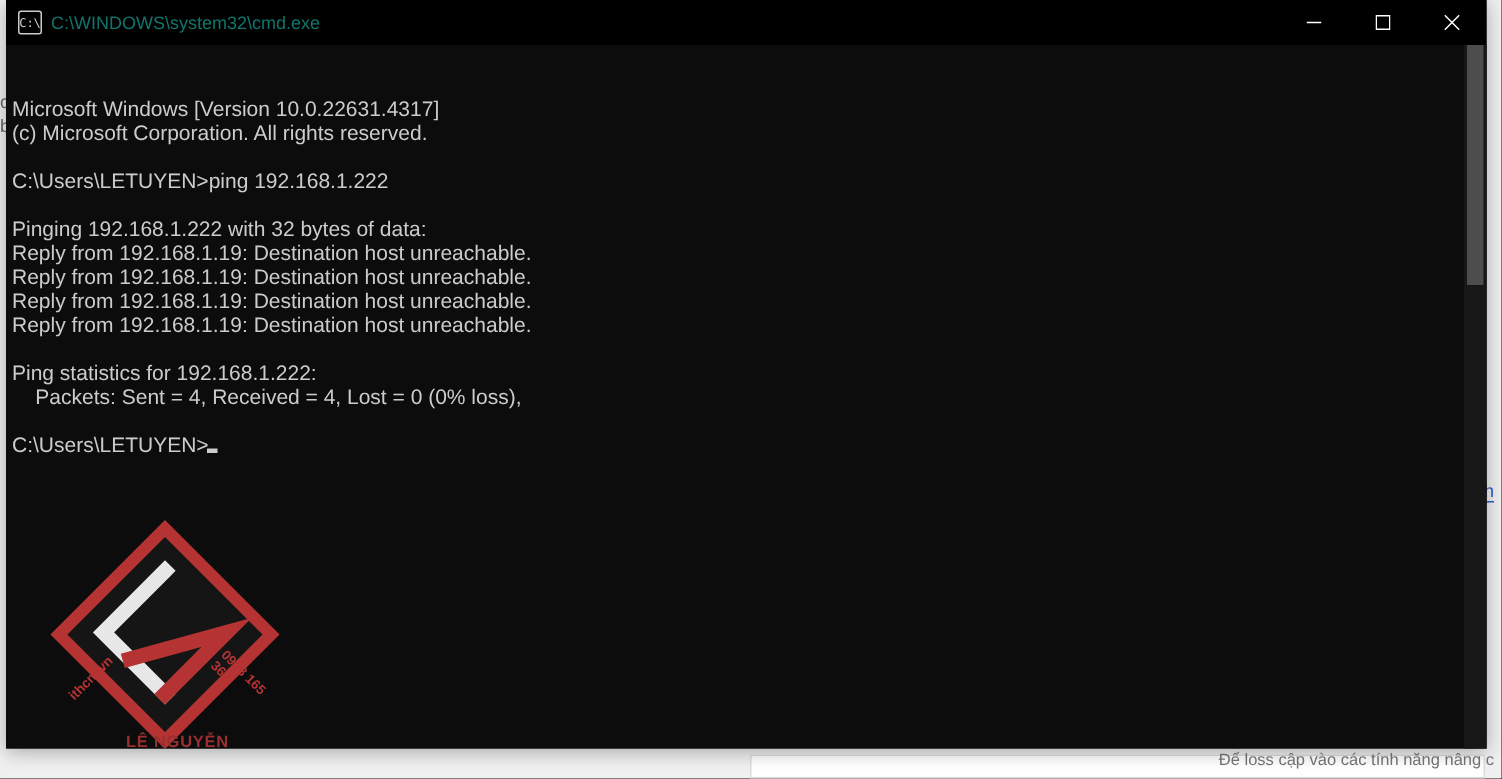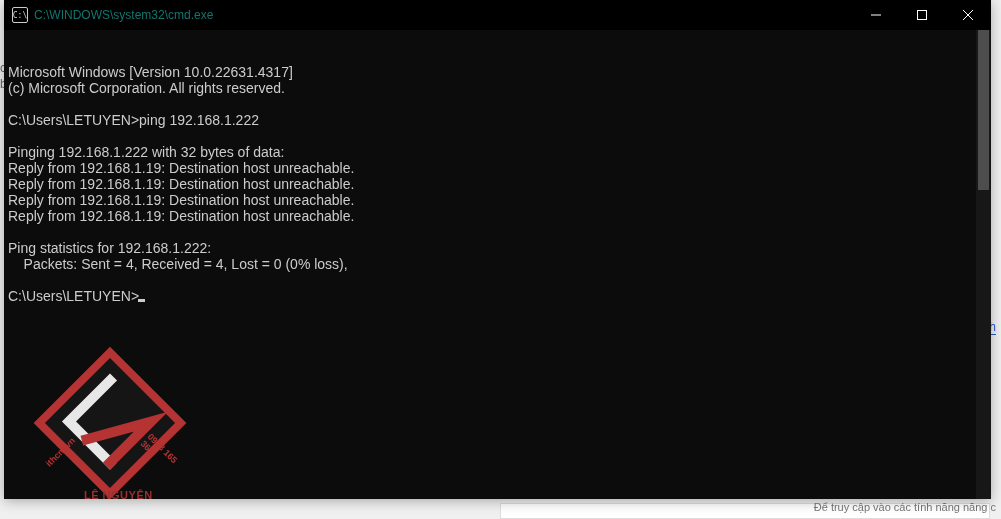--- a/index.html
+++ b/index.html
@@ -174,21 +174,21 @@
       font-size: 9px;
       font-weight: bold;
     }
   </style>
 </head>
 <body>
 
 <div class="bg-left">cả bả</div>
 <div class="bg-card"></div>
 <div class="bg-link">Th</div>
-<div class="background-hint">Để truy cập vào các tính năng năng c</div>
+<div class="background-hint">Để loss cập vào các tính năng nâng c</div>
 
 <div class="window">
   <div class="titlebar">
     <div class="titlebar-icon">C:\</div>
     <div class="titlebar-text">C:\WINDOWS\system32\cmd.exe</div>
     <div class="titlebar-buttons">
       <div class="tb-btn">
         <svg viewBox="0 0 10 10">
             <line x1="0" y1="5" x2="10" y2="5" stroke="#fff" stroke-width="1"></line>
           </svg>

